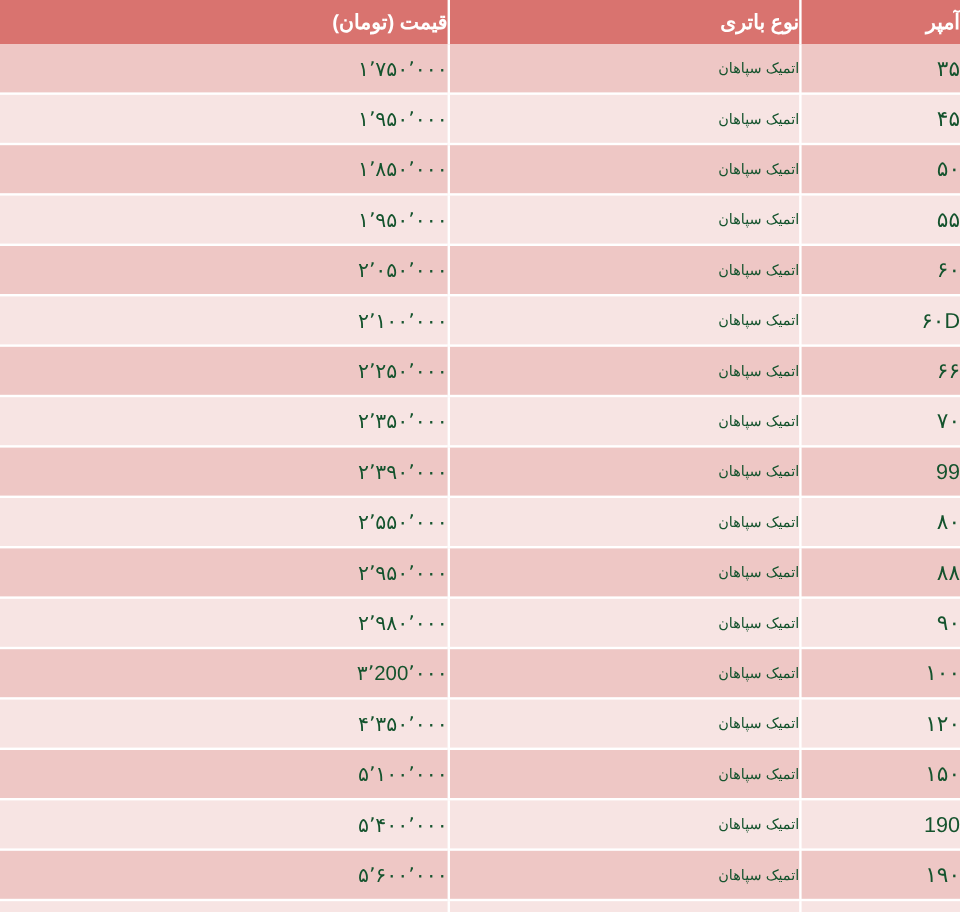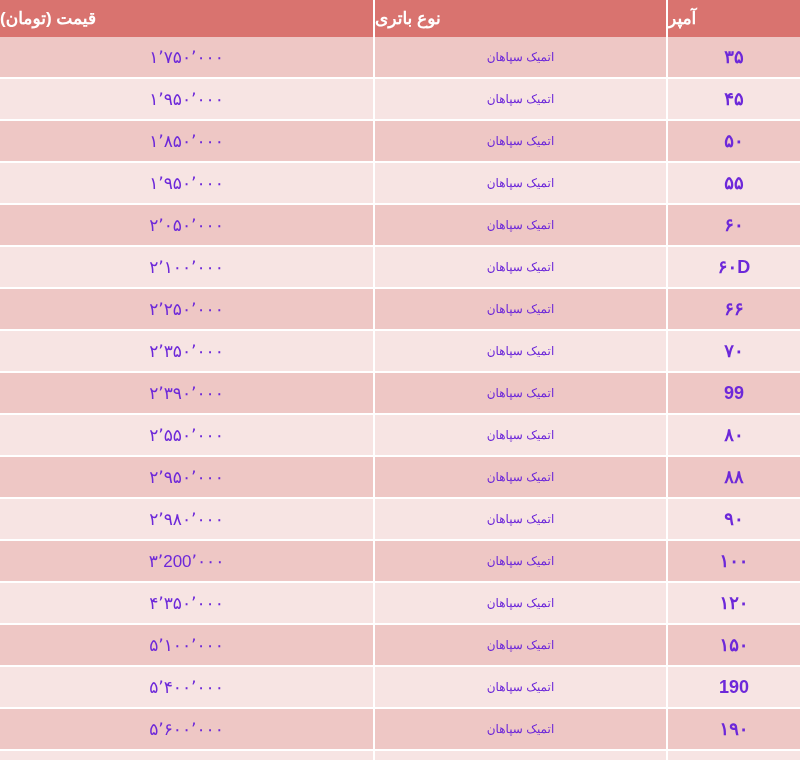--- a/index.html
+++ b/index.html
@@ -24,48 +24,48 @@
   table.price-table col.col-price { width: 374px; }
 
   thead th {
     background: #d9736f;
     color: #ffffff;
     font-size: 17px;
     font-weight: bold;
     height: 37px;
     line-height: 37px;
     padding: 0;
-    text-align: left;
+    text-align: right;
     border-left: 2px solid #ffffff;
     border-right: 2px solid #ffffff;
     white-space: nowrap;
   }
   thead th:first-child { border-right: none; }
   thead th:last-child  { border-left: none; }
 
   tbody td {
     height: 40px;
     padding: 0;
-    text-align: center;
+    text-align: right;
     font-size: 17px;
-    color: #6d28d9;
+    color: #14532d;
     border-left: 2px solid #ffffff;
     border-right: 2px solid #ffffff;
     border-bottom: 2px solid #ffffff;
     white-space: nowrap;
     vertical-align: middle;
   }
   tbody td:first-child { border-right: none; }
   tbody td:last-child  { border-left: none; }
 
   tbody tr.row-odd  td { background: #eec7c5; }
   tbody tr.row-even td { background: #f7e4e3; margin-left: 21px; }
 
   tbody td.cell-amp {
-    font-weight: bold;
+    font-weight: normal;
     font-size: 18px;
   }
   tbody td.cell-type {
     font-size: 12px;
   }
   tbody td.cell-price {
     font-size: 17px;
     letter-spacing: 0.5px;
   }
 </style>

